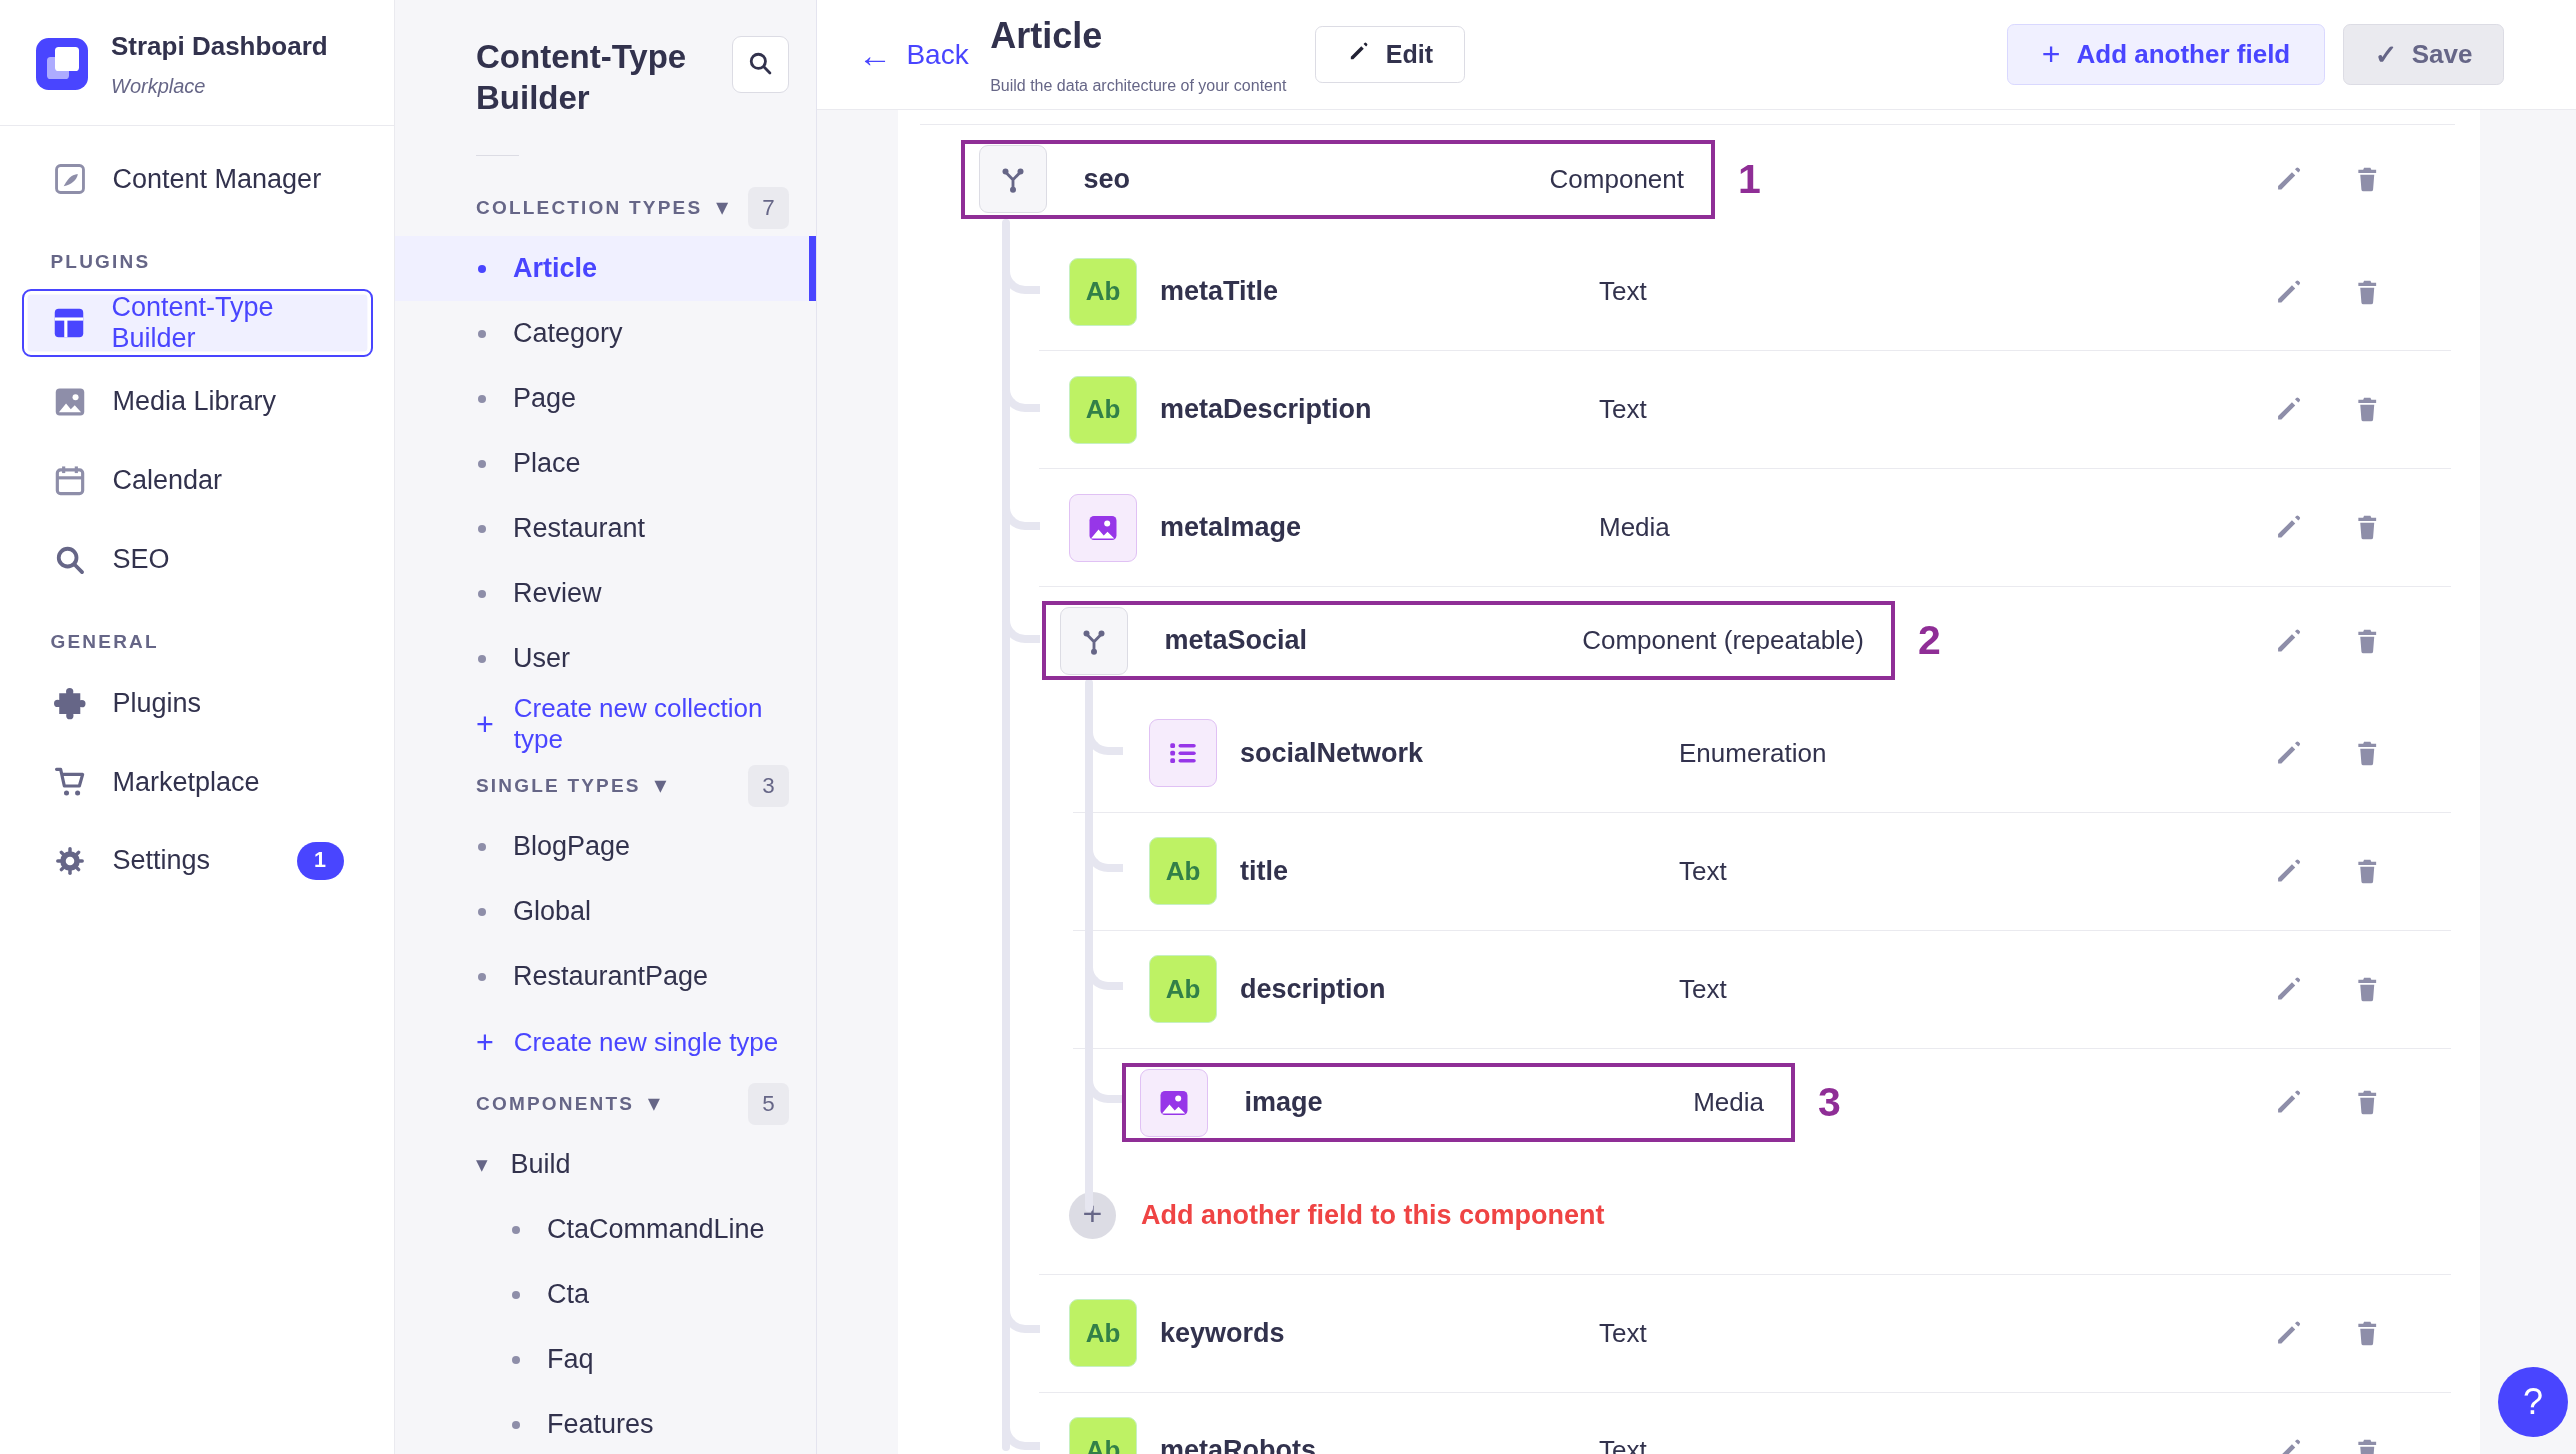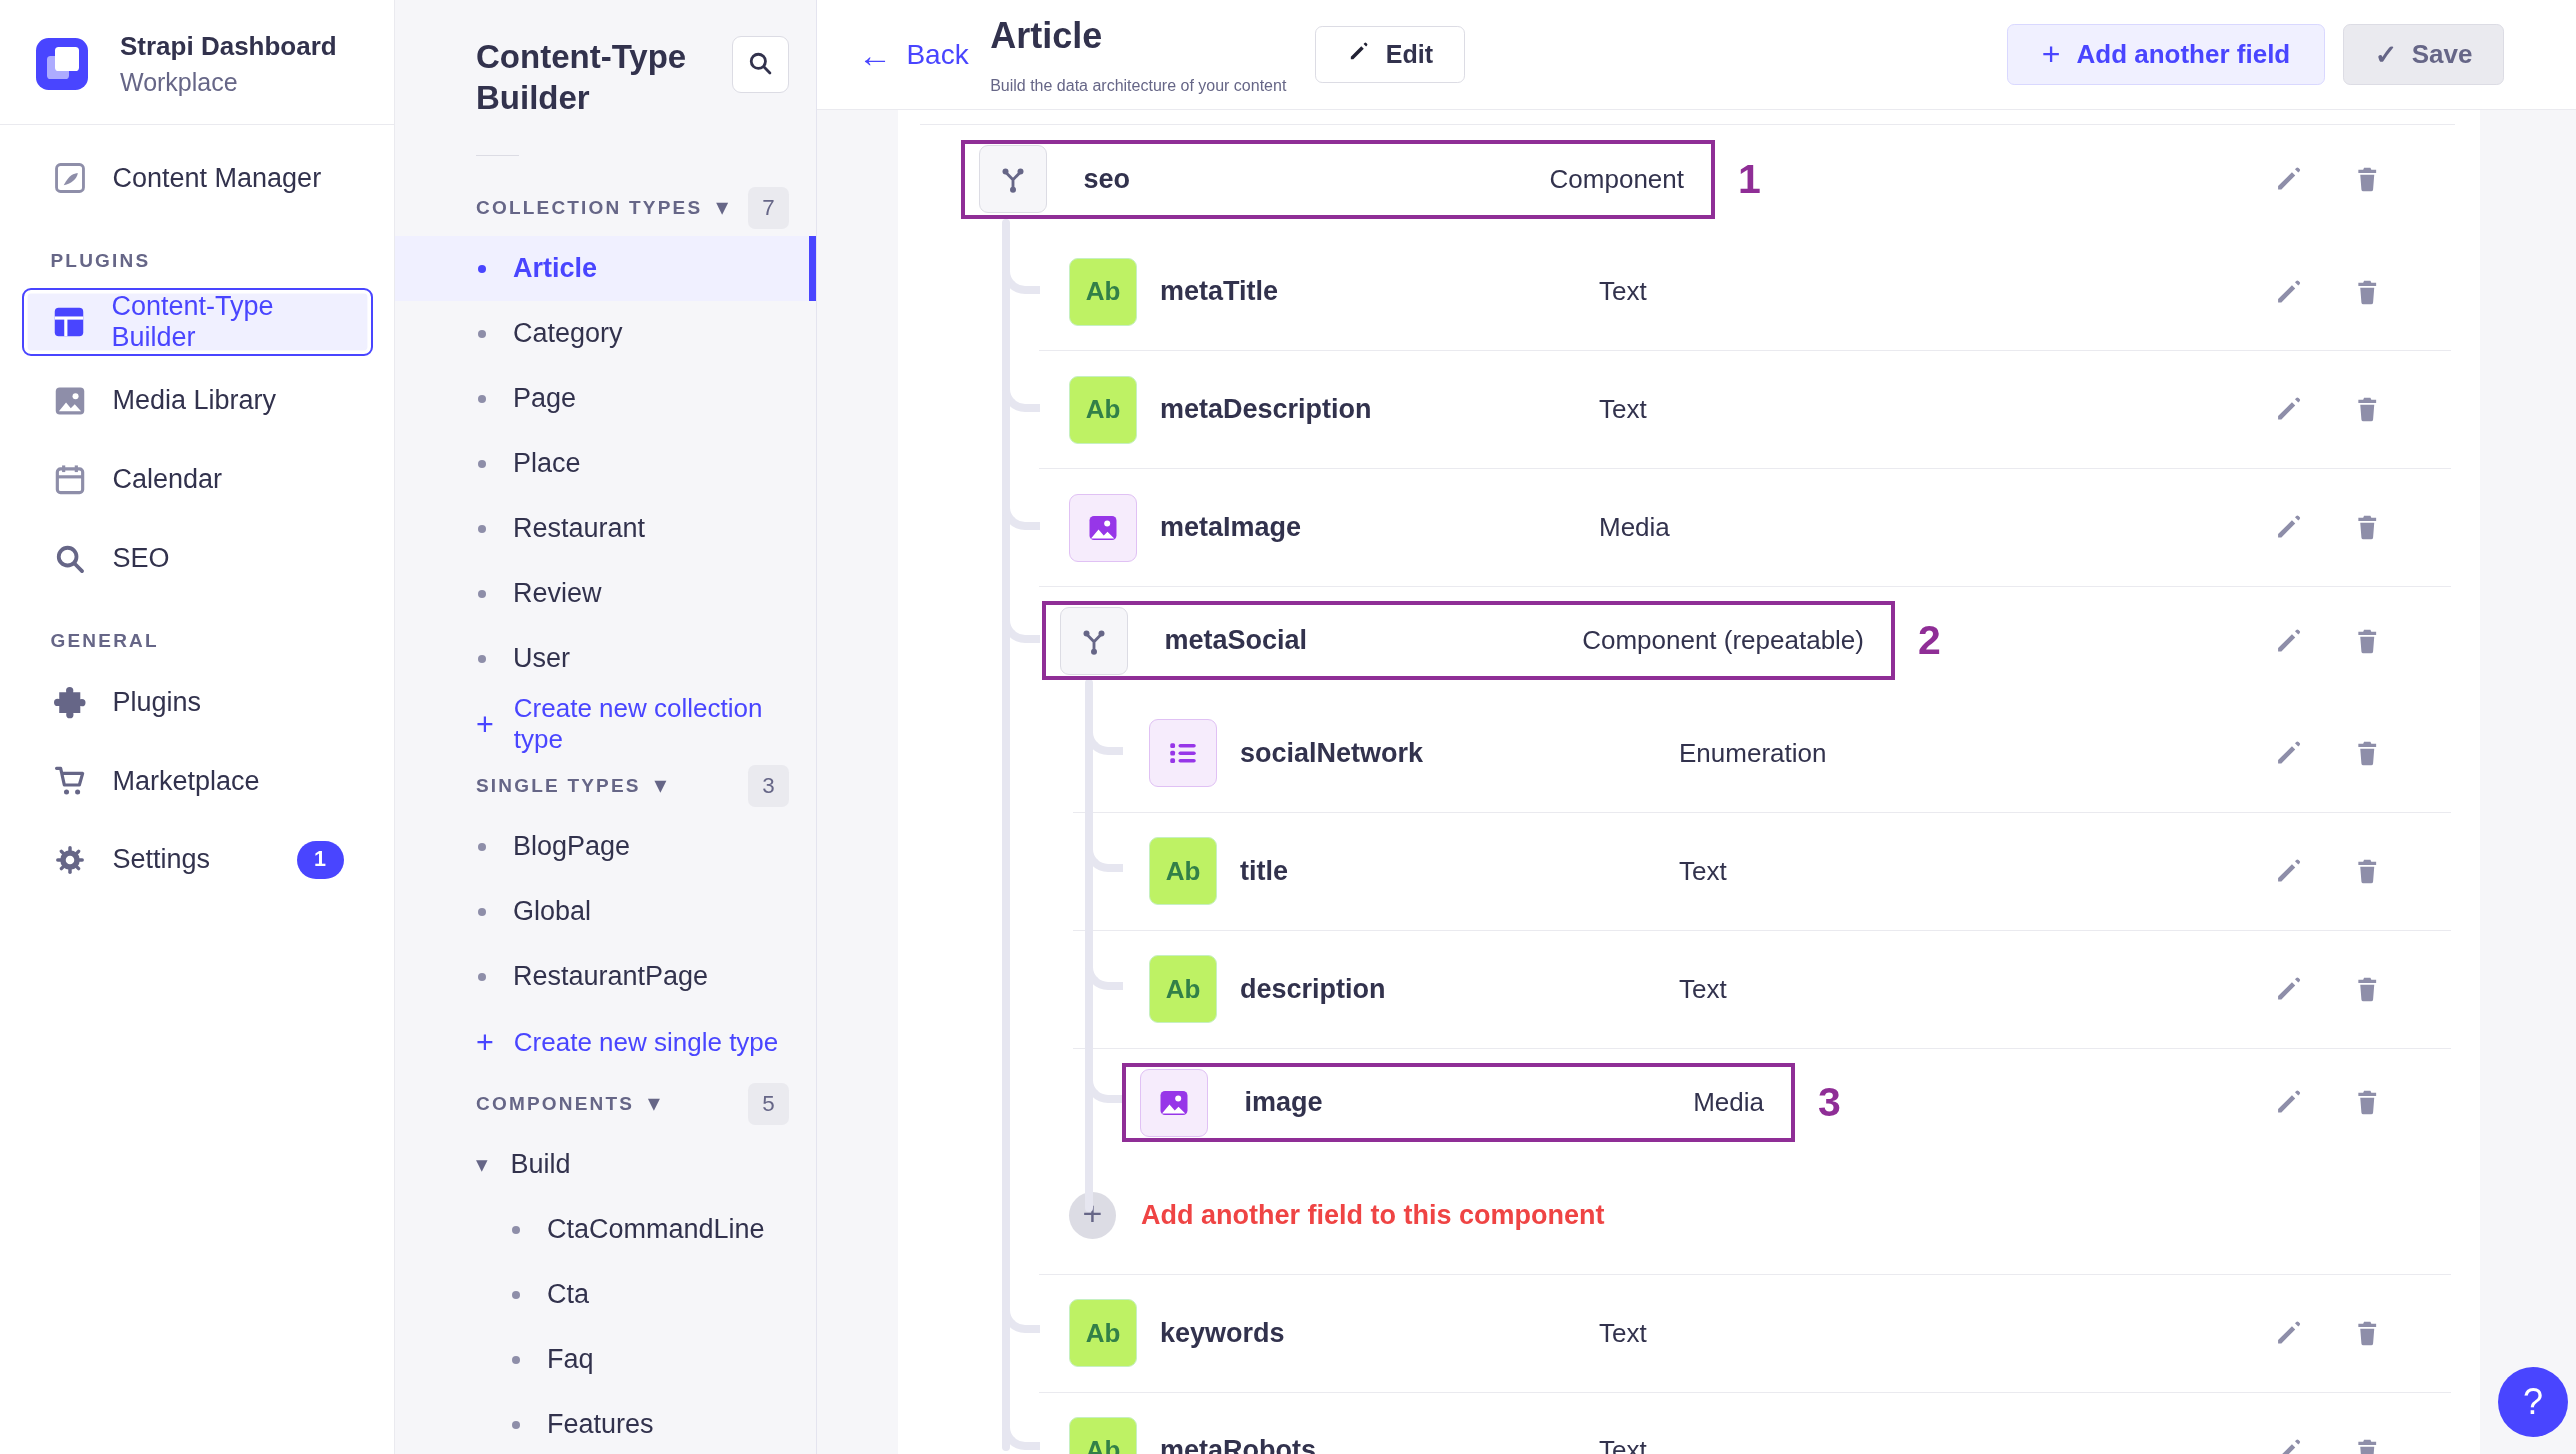--- a/index.html
+++ b/index.html
@@ -1,26 +1,26 @@
 <!DOCTYPE html>
 <html style="font-size:14.4px"><head>
 <meta charset="utf-8">
 <style>
   * { margin:0; padding:0; box-sizing:border-box; }
   html,body { width:2576px; height:1454px; overflow:hidden; }
   body { font-family:"Liberation Sans", sans-serif; background:#f6f6f9; display:flex; color:#32324d; }
 
   
   .sidebar { width:395px; background:#fff; border-right:0.9px solid #eaeaef; display:flex; flex-direction:column; flex:none; }
-  .brand { display:flex; align-items:center; gap:32px; padding:30.5px 36px 27px 36px; }
+  .brand { display:flex; align-items:center; gap:23px; padding:30.5px 36px 27px 36px; }
   .brand-logo { width:52px; height:52px; border-radius:12.6px; background:#4945ff; position:relative; overflow:hidden; flex:none; }
   .brand-logo .sq1 { position:absolute; right:9px; top:9px; width:24px; height:24px; background:#fff; border-radius:3.6px; }
   .brand-logo .sq2 { position:absolute; left:10.8px; bottom:10.8px; width:22.4px; height:22.4px; background:rgba(255,255,255,.55); border-radius:3.6px; }
   .brand-title { font-size:26px; font-weight:bold; color:#32324d; }
-  .brand-sub { font-size:25px; color:#666687; margin-top:6px; }
+  .brand-sub { font-size:20px; color:#666687; margin-top:13px;font-style:italic; }
   .sidebar-divider { height:0.9px; background:#eaeaef; }
   .nav { padding:20px 21.5px 0 21.5px; display:flex; flex-direction:column; }
   .nav-item { display:flex; align-items:center; gap:23px; height:68px; padding:0 29px; border-radius:9px; font-size:27px; color:#32324d; margin-bottom:10.8px; }
   .nav-item .ni { width:39px; height:39px; flex:none; display:flex; align-items:center; justify-content:center; }
   .nav-item.selected { background:#f0f0ff; border:2.7px solid #4945ff; box-shadow:inset 0 0 0 3.6px #fff; color:#4945ff; padding:0 26px; }
   .section-label { font-size:19px; font-weight:bold; letter-spacing:2.2px; color:#666687; padding:27px 29px 16px 29px; }
   .badge-pill { margin-left:auto; background:#4945ff; color:#fff; font-size:21.5px; font-weight:bold; border-radius:897px; min-width:47px; text-align:center; padding:6.3px 12.6px; }
   .user-bar { margin-top:auto; border-top:0.9px solid #eaeaef; padding:23px 36px; display:flex; align-items:center; gap:27px; }
   .avatar { width:57px; height:57px; border-radius:50%; background:#4945ff; color:#fff; font-size:23px; font-weight:bold; display:flex; align-items:center; justify-content:center; flex:none; }
   .user-name { font-size:27px; color:#3b3b57; }

